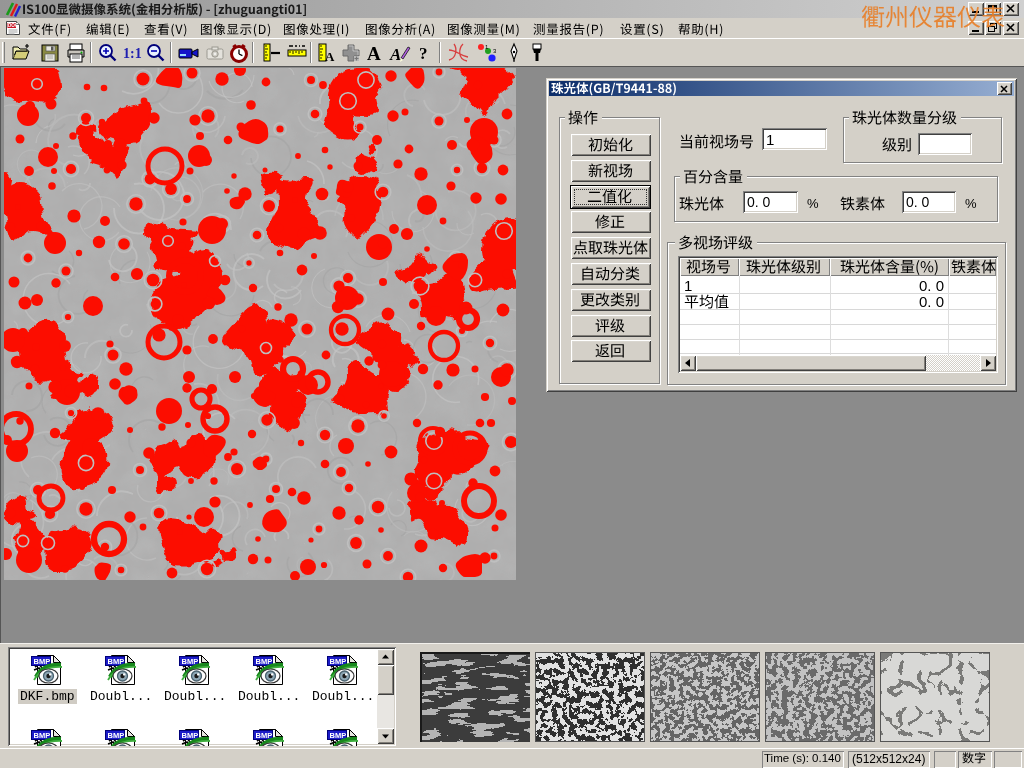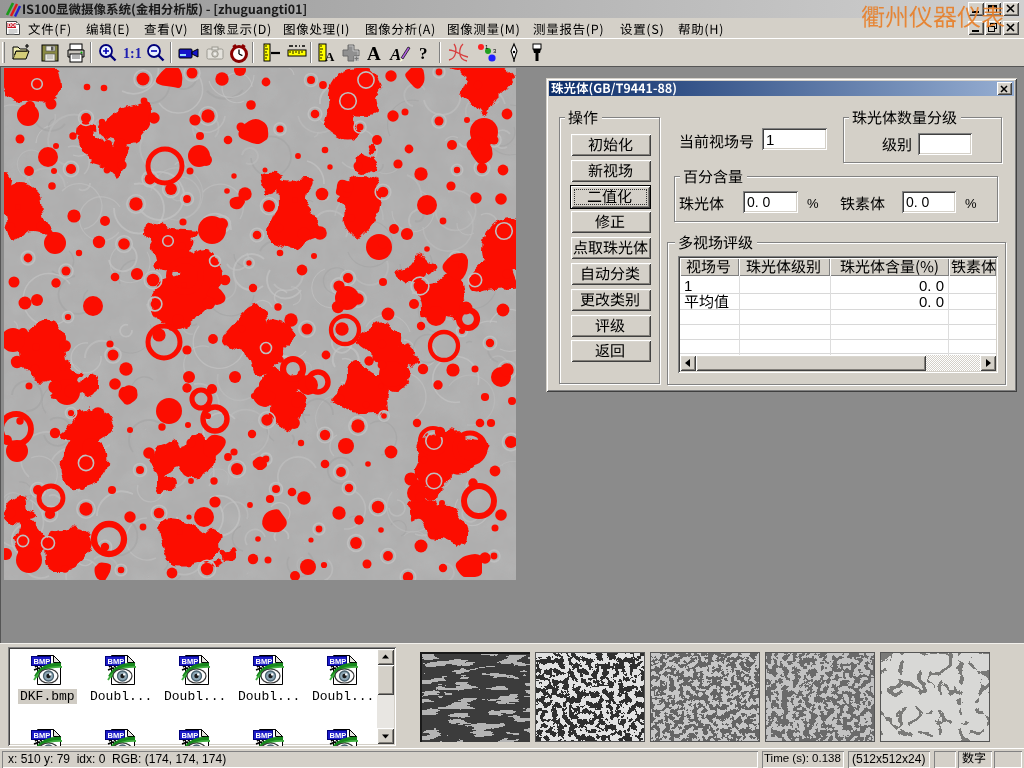--- a/index.html
+++ b/index.html
@@ -1299,22 +1299,21 @@
           </feComponentTransfer>
           <feFlood flood-color="#7a7a78" result="f"></feFlood>
           <feComposite in="f" in2="m" operator="in"></feComposite>
         </filter>
       </defs>
       <rect width="108" height="88" fill="#d8d8d6"></rect>
       <rect width="108" height="88" filter="url(#t5)"></rect>
     </svg>
   </div>
 <div class="abs" style="left:0;top:748px;width:1024px;height:20px;background:#d4d0c8;border-top:1px solid #fff">
-    <div class="abs sbp" style="left:2px;top:2px;width:756px;height:17px;padding:1px 0 0 6px">x: 510 y: 79&nbsp;&nbsp;idx: 0&nbsp;&nbsp;RGB: (174, 174, 174)</div>
-    <div class="abs sbp" style="left:762px;top:2px;width:82px;height:17px;padding:1px 0 0 2px;font-size:11.5px">Time (s): 0.138</div>
+    <div class="abs sbp" style="left:762px;top:2px;width:82px;height:17px;padding:1px 0 0 2px;font-size:11.5px">Time (s): 0.140</div>
     <div class="abs sbp" style="left:848px;top:2px;width:82px;height:17px;padding:1px 0 0 4px">(512x512x24)</div>
     <div class="abs sbp" style="left:934px;top:2px;width:22px;height:17px"></div>
     <div class="abs sbp" style="left:958px;top:2px;width:34px;height:17px;padding:0 0 0 4px"><svg width="25" height="15" viewBox="0 -11.4 25 15" style="overflow:visible">
         <path d="M0.8 -3.9H5.4V-3.1H0.8ZM0.6 -7.8H6.4V-7.1H0.6ZM5.3 -9.9 6.1 -9.5Q5.8 -9.1 5.5 -8.7Q5.2 -8.3 5 -8L4.4 -8.3Q4.6 -8.5 4.7 -8.8Q4.9 -9 5.1 -9.3Q5.2 -9.6 5.3 -9.9ZM3.1 -10.1H3.9V-4.8H3.1ZM1.1 -9.5 1.7 -9.8Q2 -9.4 2.2 -9Q2.4 -8.6 2.5 -8.2L1.8 -7.9Q1.7 -8.2 1.5 -8.7Q1.3 -9.1 1.1 -9.5ZM3.1 -7.5 3.7 -7.2Q3.4 -6.7 3 -6.2Q2.5 -5.7 2 -5.2Q1.5 -4.8 1 -4.5Q0.9 -4.7 0.7 -4.9Q0.6 -5.1 0.5 -5.2Q1 -5.4 1.5 -5.8Q2 -6.2 2.4 -6.6Q2.8 -7.1 3.1 -7.5ZM3.8 -7.3Q4 -7.2 4.3 -7Q4.6 -6.8 5 -6.6Q5.3 -6.3 5.6 -6.2Q5.9 -6 6 -5.9L5.5 -5.2Q5.4 -5.4 5.1 -5.6Q4.8 -5.8 4.5 -6.1Q4.1 -6.3 3.8 -6.5Q3.5 -6.8 3.3 -6.9ZM7.3 -7.8H11.4V-6.9H7.3ZM7.5 -10 8.4 -9.9Q8.2 -8.7 7.9 -7.6Q7.7 -6.6 7.3 -5.7Q6.9 -4.7 6.5 -4Q6.4 -4.1 6.3 -4.2Q6.1 -4.3 6 -4.4Q5.9 -4.5 5.8 -4.6Q6.2 -5.2 6.6 -6.1Q6.9 -6.9 7.2 -7.9Q7.4 -8.9 7.5 -10ZM9.8 -7.3 10.6 -7.2Q10.3 -5.2 9.8 -3.6Q9.2 -2.1 8.3 -0.9Q7.4 0.2 5.9 1Q5.9 0.9 5.8 0.8Q5.7 0.6 5.6 0.5Q5.5 0.3 5.4 0.3Q6.8 -0.4 7.7 -1.4Q8.5 -2.5 9 -3.9Q9.5 -5.4 9.8 -7.3ZM7.8 -7Q8 -5.4 8.5 -4Q9 -2.6 9.8 -1.5Q10.6 -0.4 11.7 0.1Q11.5 0.3 11.3 0.5Q11.2 0.7 11.1 0.9Q9.9 0.2 9.1 -1Q8.4 -2.1 7.8 -3.6Q7.3 -5.1 7 -6.9ZM1.3 -1.8 1.9 -2.4Q2.5 -2.1 3.2 -1.8Q3.9 -1.5 4.5 -1.2Q5.1 -0.8 5.5 -0.5L4.9 0.1Q4.5 -0.2 3.9 -0.6Q3.3 -0.9 2.6 -1.3Q2 -1.6 1.3 -1.8ZM5.1 -3.9H5.3L5.4 -3.9L5.9 -3.7Q5.6 -2.4 4.8 -1.5Q4.1 -0.6 3.1 -0Q2.1 0.5 0.9 0.9Q0.9 0.7 0.7 0.5Q0.6 0.3 0.5 0.2Q1.6 -0.1 2.5 -0.6Q3.4 -1.1 4.1 -1.9Q4.8 -2.7 5.1 -3.7ZM1.3 -1.8Q1.6 -2.2 1.9 -2.7Q2.1 -3.2 2.4 -3.7Q2.6 -4.2 2.8 -4.6L3.6 -4.5Q3.4 -4 3.2 -3.5Q2.9 -3 2.6 -2.5Q2.4 -2 2.1 -1.7Z M14.8 -6.6H20.6V-5.8H14.8ZM12.8 -3.6H23.2V-2.7H12.8ZM17.5 -4.4H18.5V-0.1Q18.5 0.3 18.3 0.5Q18.2 0.7 17.9 0.8Q17.6 0.9 17.1 0.9Q16.6 0.9 15.8 0.9Q15.8 0.8 15.7 0.7Q15.7 0.5 15.6 0.3Q15.5 0.2 15.4 0Q15.9 0.1 16.2 0.1Q16.6 0.1 16.9 0.1Q17.1 0.1 17.2 0.1Q17.4 0.1 17.5 0Q17.5 -0 17.5 -0.2ZM20.3 -6.6H20.5L20.7 -6.7L21.3 -6.2Q20.9 -5.8 20.4 -5.3Q19.8 -4.9 19.2 -4.5Q18.6 -4.1 18 -3.8Q17.9 -3.9 17.8 -4.1Q17.6 -4.3 17.5 -4.4Q18 -4.6 18.6 -5Q19.1 -5.3 19.5 -5.7Q20 -6.1 20.3 -6.4ZM13 -8.8H23V-6.3H22.1V-8H13.8V-6.3H13ZM17.1 -9.9 18 -10.2Q18.2 -9.8 18.5 -9.4Q18.7 -9 18.8 -8.7L17.9 -8.4Q17.8 -8.7 17.6 -9.1Q17.3 -9.5 17.1 -9.9Z" fill="#000"></path>
       </svg></div>
     <div class="abs sbp" style="left:994px;top:2px;width:28px;height:17px"></div>
   </div>
 <div class="abs" style="left:861px;top:3px;opacity:0.92"><svg width="145" height="30" viewBox="0 -22.8 145 30" style="overflow:visible">
       <path d="M17.8 -18.8H22.8V-17.2H17.8ZM17.5 -13.2H23.1V-11.6H17.5ZM8.5 -6.4H16.5V-5.1H8.5ZM8.5 -3.6H16.5V-2.4H8.5ZM8.3 -0.8H17V0.6H8.3ZM8 -15.9V-14.6H10.2V-15.9ZM8 -13.6V-12.2H10.2V-13.6ZM8 -18.3V-17H10.2V-18.3ZM6.8 -19.4H11.4V-11.1H6.8ZM13.5 -15.9V-14.6H15.7V-15.9ZM13.5 -13.6V-12.2H15.7V-13.6ZM13.5 -18.3V-17H15.7V-18.3ZM12.3 -19.4H16.9V-11.1H12.3ZM8.4 -10.8 9.8 -10.6Q9.2 -9.1 8.3 -7.5Q7.3 -5.9 6 -4.5Q5.8 -4.7 5.5 -5Q5.1 -5.3 4.9 -5.4Q6.1 -6.7 7 -8.1Q7.9 -9.6 8.4 -10.8ZM12.1 -8.4H13.5V0.2H12.1ZM9 -9.2H16.9V-7.9H9V1.5H7.5V-7.7L8.9 -9.2ZM19.6 -12.5H21.2V-0.1Q21.2 0.6 21.1 1Q21 1.4 20.5 1.6Q20.1 1.8 19.4 1.9Q18.7 1.9 17.8 1.9Q17.7 1.6 17.6 1.1Q17.4 0.6 17.3 0.2Q18 0.3 18.5 0.3Q19.1 0.3 19.2 0.2Q19.6 0.2 19.6 -0.1ZM4.4 -20.2 6.1 -19.6Q5.5 -18.5 4.8 -17.4Q4.2 -16.2 3.4 -15.2Q2.6 -14.1 1.8 -13.3Q1.7 -13.5 1.5 -13.7Q1.4 -14 1.2 -14.2Q1 -14.5 0.8 -14.6Q1.5 -15.4 2.2 -16.3Q2.9 -17.3 3.5 -18.3Q4 -19.3 4.4 -20.2ZM5 -15.2 6.6 -14.7Q6 -13.3 5.2 -11.9Q4.4 -10.5 3.6 -9.3Q2.7 -8 1.8 -7.1Q1.8 -7.2 1.6 -7.6Q1.4 -7.9 1.2 -8.2Q1 -8.5 0.8 -8.7Q2 -9.9 3.1 -11.7Q4.2 -13.4 5 -15.2ZM3.3 -10.5 4.8 -12V-12V1.9H3.3ZM11.7 -10.6 12.9 -11Q13.2 -10.5 13.5 -9.9Q13.8 -9.3 13.9 -8.9L12.6 -8.4Q12.5 -8.8 12.2 -9.4Q12 -10.1 11.7 -10.6Z M29.7 -19.8H31.5V-12.3Q31.5 -10.5 31.3 -8.6Q31.2 -6.7 30.7 -4.9Q30.2 -3 29.2 -1.3Q28.3 0.4 26.7 1.9Q26.5 1.7 26.3 1.4Q26.1 1.2 25.8 0.9Q25.6 0.6 25.3 0.5Q26.8 -0.8 27.7 -2.4Q28.6 -3.9 29 -5.6Q29.4 -7.2 29.5 -9Q29.7 -10.7 29.7 -12.3ZM36.5 -19.2H38.3V0.3H36.5ZM43.7 -19.8H45.5V1.6H43.7ZM27 -14.2 28.5 -13.8Q28.3 -12.7 28 -11.5Q27.6 -10.3 27.2 -9.2Q26.8 -8.1 26.3 -7.2L24.7 -7.9Q25.2 -8.7 25.7 -9.8Q26.1 -10.9 26.5 -12Q26.8 -13.2 27 -14.2ZM32 -13.3 33.5 -13.8Q34 -12.9 34.4 -11.8Q34.8 -10.7 35 -9.7Q35.3 -8.6 35.4 -7.9L33.9 -7.2Q33.8 -8 33.5 -9Q33.2 -10.1 32.8 -11.2Q32.5 -12.3 32 -13.3ZM38.8 -13.4 40.2 -14.1Q40.8 -13.1 41.4 -12.1Q41.9 -11 42.3 -10Q42.8 -9 43 -8.2L41.4 -7.4Q41.3 -8.2 40.8 -9.2Q40.4 -10.3 39.9 -11.4Q39.4 -12.5 38.8 -13.4Z M58.5 -18.4Q59.1 -15 60 -12Q61 -9 62.5 -6.6Q64 -4.2 66.2 -2.4Q68.3 -0.6 71.2 0.4Q71 0.6 70.7 0.9Q70.5 1.2 70.3 1.4Q70 1.7 69.9 2Q66.9 0.8 64.7 -1.1Q62.5 -3 61 -5.5Q59.4 -8.1 58.4 -11.3Q57.4 -14.4 56.7 -18.1ZM61 -18.9 62.4 -19.6Q63 -18.9 63.5 -18Q64.1 -17.1 64.5 -16.3Q64.9 -15.4 65.2 -14.8L63.7 -13.9Q63.4 -14.6 63 -15.4Q62.6 -16.3 62 -17.2Q61.5 -18.1 61 -18.9ZM68.1 -18.8 69.9 -18.5Q69.3 -14.9 68.3 -11.8Q67.3 -8.8 65.7 -6.2Q64.1 -3.6 61.6 -1.5Q59.1 0.6 55.6 1.9Q55.5 1.8 55.3 1.5Q55.1 1.2 54.9 1Q54.7 0.7 54.5 0.6Q58 -0.7 60.3 -2.7Q62.7 -4.6 64.2 -7.1Q65.7 -9.5 66.6 -12.5Q67.6 -15.4 68.1 -18.8ZM54.4 -20.1 56.1 -19.6Q55.3 -17.5 54.3 -15.5Q53.2 -13.6 52 -11.8Q50.8 -10.1 49.5 -8.7Q49.4 -8.9 49.2 -9.3Q49 -9.6 48.8 -9.9Q48.6 -10.3 48.4 -10.5Q49.6 -11.7 50.7 -13.2Q51.8 -14.7 52.8 -16.5Q53.7 -18.3 54.4 -20.1ZM51.9 -13.9 53.6 -15.6 53.6 -15.6V1.9H51.9Z M76.7 -17.5V-14.1H80.8V-17.5ZM75.1 -19.1H82.5V-12.6H75.1ZM86.9 -17.5V-14.1H91.2V-17.5ZM85.3 -19.1H93V-12.6H85.3ZM73.2 -10.1H94.8V-8.5H73.2ZM75.9 -0.4H81.7V1.2H75.9ZM86.1 -0.4H92.1V1.2H86.1ZM87 -9.7Q87.8 -8.7 89.1 -7.7Q90.5 -6.8 92.1 -6.1Q93.7 -5.4 95.3 -5Q95.1 -4.8 94.9 -4.6Q94.7 -4.3 94.5 -4Q94.3 -3.8 94.2 -3.6Q92.5 -4 90.9 -4.9Q89.2 -5.7 87.8 -6.8Q86.4 -7.8 85.5 -9.1ZM75.1 -5.5H82.5V1.8H80.8V-3.9H76.8V1.9H75.1ZM85.3 -5.5H93V1.8H91.2V-3.9H87V1.9H85.3ZM82.4 -12.8 84.3 -12.4Q83.4 -10.7 82 -9Q80.6 -7.3 78.5 -5.9Q76.5 -4.4 73.7 -3.4Q73.6 -3.6 73.5 -3.9Q73.3 -4.1 73.1 -4.3Q72.9 -4.6 72.7 -4.8Q75.3 -5.7 77.3 -7Q79.2 -8.3 80.5 -9.8Q81.8 -11.3 82.4 -12.8ZM86.7 -11.6 87.7 -12.6Q88.6 -12.3 89.6 -11.7Q90.6 -11.2 91.2 -10.8L90.2 -9.7Q89.7 -10.2 88.7 -10.7Q87.6 -11.3 86.7 -11.6Z M106.5 -18.4Q107.1 -15 108 -12Q109 -9 110.5 -6.6Q112 -4.2 114.2 -2.4Q116.3 -0.6 119.2 0.4Q119 0.6 118.7 0.9Q118.5 1.2 118.3 1.4Q118 1.7 117.9 2Q114.9 0.8 112.7 -1.1Q110.5 -3 109 -5.5Q107.4 -8.1 106.4 -11.3Q105.4 -14.4 104.7 -18.1ZM109 -18.9 110.4 -19.6Q111 -18.9 111.5 -18Q112.1 -17.1 112.5 -16.3Q112.9 -15.4 113.2 -14.8L111.7 -13.9Q111.4 -14.6 111 -15.4Q110.6 -16.3 110 -17.2Q109.5 -18.1 109 -18.9ZM116.1 -18.8 117.9 -18.5Q117.3 -14.9 116.3 -11.8Q115.3 -8.8 113.7 -6.2Q112.1 -3.6 109.6 -1.5Q107.1 0.6 103.6 1.9Q103.5 1.8 103.3 1.5Q103.1 1.2 102.9 1Q102.7 0.7 102.5 0.6Q106 -0.7 108.3 -2.7Q110.7 -4.6 112.2 -7.1Q113.7 -9.5 114.6 -12.5Q115.6 -15.4 116.1 -18.8ZM102.4 -20.1 104.1 -19.6Q103.3 -17.5 102.3 -15.5Q101.2 -13.6 100 -11.8Q98.8 -10.1 97.5 -8.7Q97.4 -8.9 97.2 -9.3Q97 -9.6 96.8 -9.9Q96.6 -10.3 96.4 -10.5Q97.6 -11.7 98.7 -13.2Q99.8 -14.7 100.8 -16.5Q101.7 -18.3 102.4 -20.1ZM99.9 -13.9 101.6 -15.6 101.6 -15.6V1.9H99.9Z M122.5 -18H141.6V-16.5H122.5ZM123.7 -14.4H140.6V-12.9H123.7ZM121.6 -10.8H142.4V-9.2H121.6ZM131 -20.2H132.9V-9.5H131ZM130.7 -10.4 132.2 -9.7Q131.3 -8.6 130.1 -7.6Q128.9 -6.6 127.6 -5.7Q126.2 -4.8 124.8 -4.1Q123.4 -3.4 122.1 -2.9Q121.9 -3.1 121.7 -3.4Q121.5 -3.7 121.3 -4Q121.1 -4.2 120.9 -4.4Q122.2 -4.8 123.6 -5.5Q125 -6.1 126.3 -6.9Q127.6 -7.7 128.7 -8.6Q129.9 -9.5 130.7 -10.4ZM133.3 -10Q134.1 -7.7 135.5 -5.8Q136.9 -3.9 138.8 -2.5Q140.8 -1.2 143.2 -0.5Q143 -0.3 142.8 0Q142.6 0.3 142.4 0.6Q142.2 0.9 142 1.1Q139.5 0.3 137.5 -1.2Q135.5 -2.7 134.1 -4.8Q132.6 -7 131.7 -9.6ZM140.3 -8.3 141.8 -7.2Q140.6 -6.2 139.2 -5.2Q137.7 -4.2 136.5 -3.5L135.3 -4.4Q136.1 -4.9 137 -5.6Q138 -6.3 138.8 -7Q139.7 -7.7 140.3 -8.3ZM126 1.9 125.9 0.4 126.7 -0.4 133.9 -2.5Q133.9 -2.1 134 -1.7Q134.1 -1.2 134.2 -0.9Q131.7 -0.1 130.2 0.4Q128.6 0.9 127.8 1.2Q127 1.4 126.6 1.6Q126.3 1.8 126 1.9ZM126 1.9Q126 1.7 125.9 1.4Q125.7 1.1 125.6 0.8Q125.4 0.5 125.3 0.3Q125.6 0.1 125.9 -0.3Q126.2 -0.6 126.2 -1.3V-6.5H128V0.2Q128 0.2 127.8 0.3Q127.7 0.4 127.4 0.6Q127.1 0.8 126.8 1Q126.5 1.3 126.3 1.5Q126 1.7 126 1.9Z" fill="#e8802a"></path>
     </svg></div>

